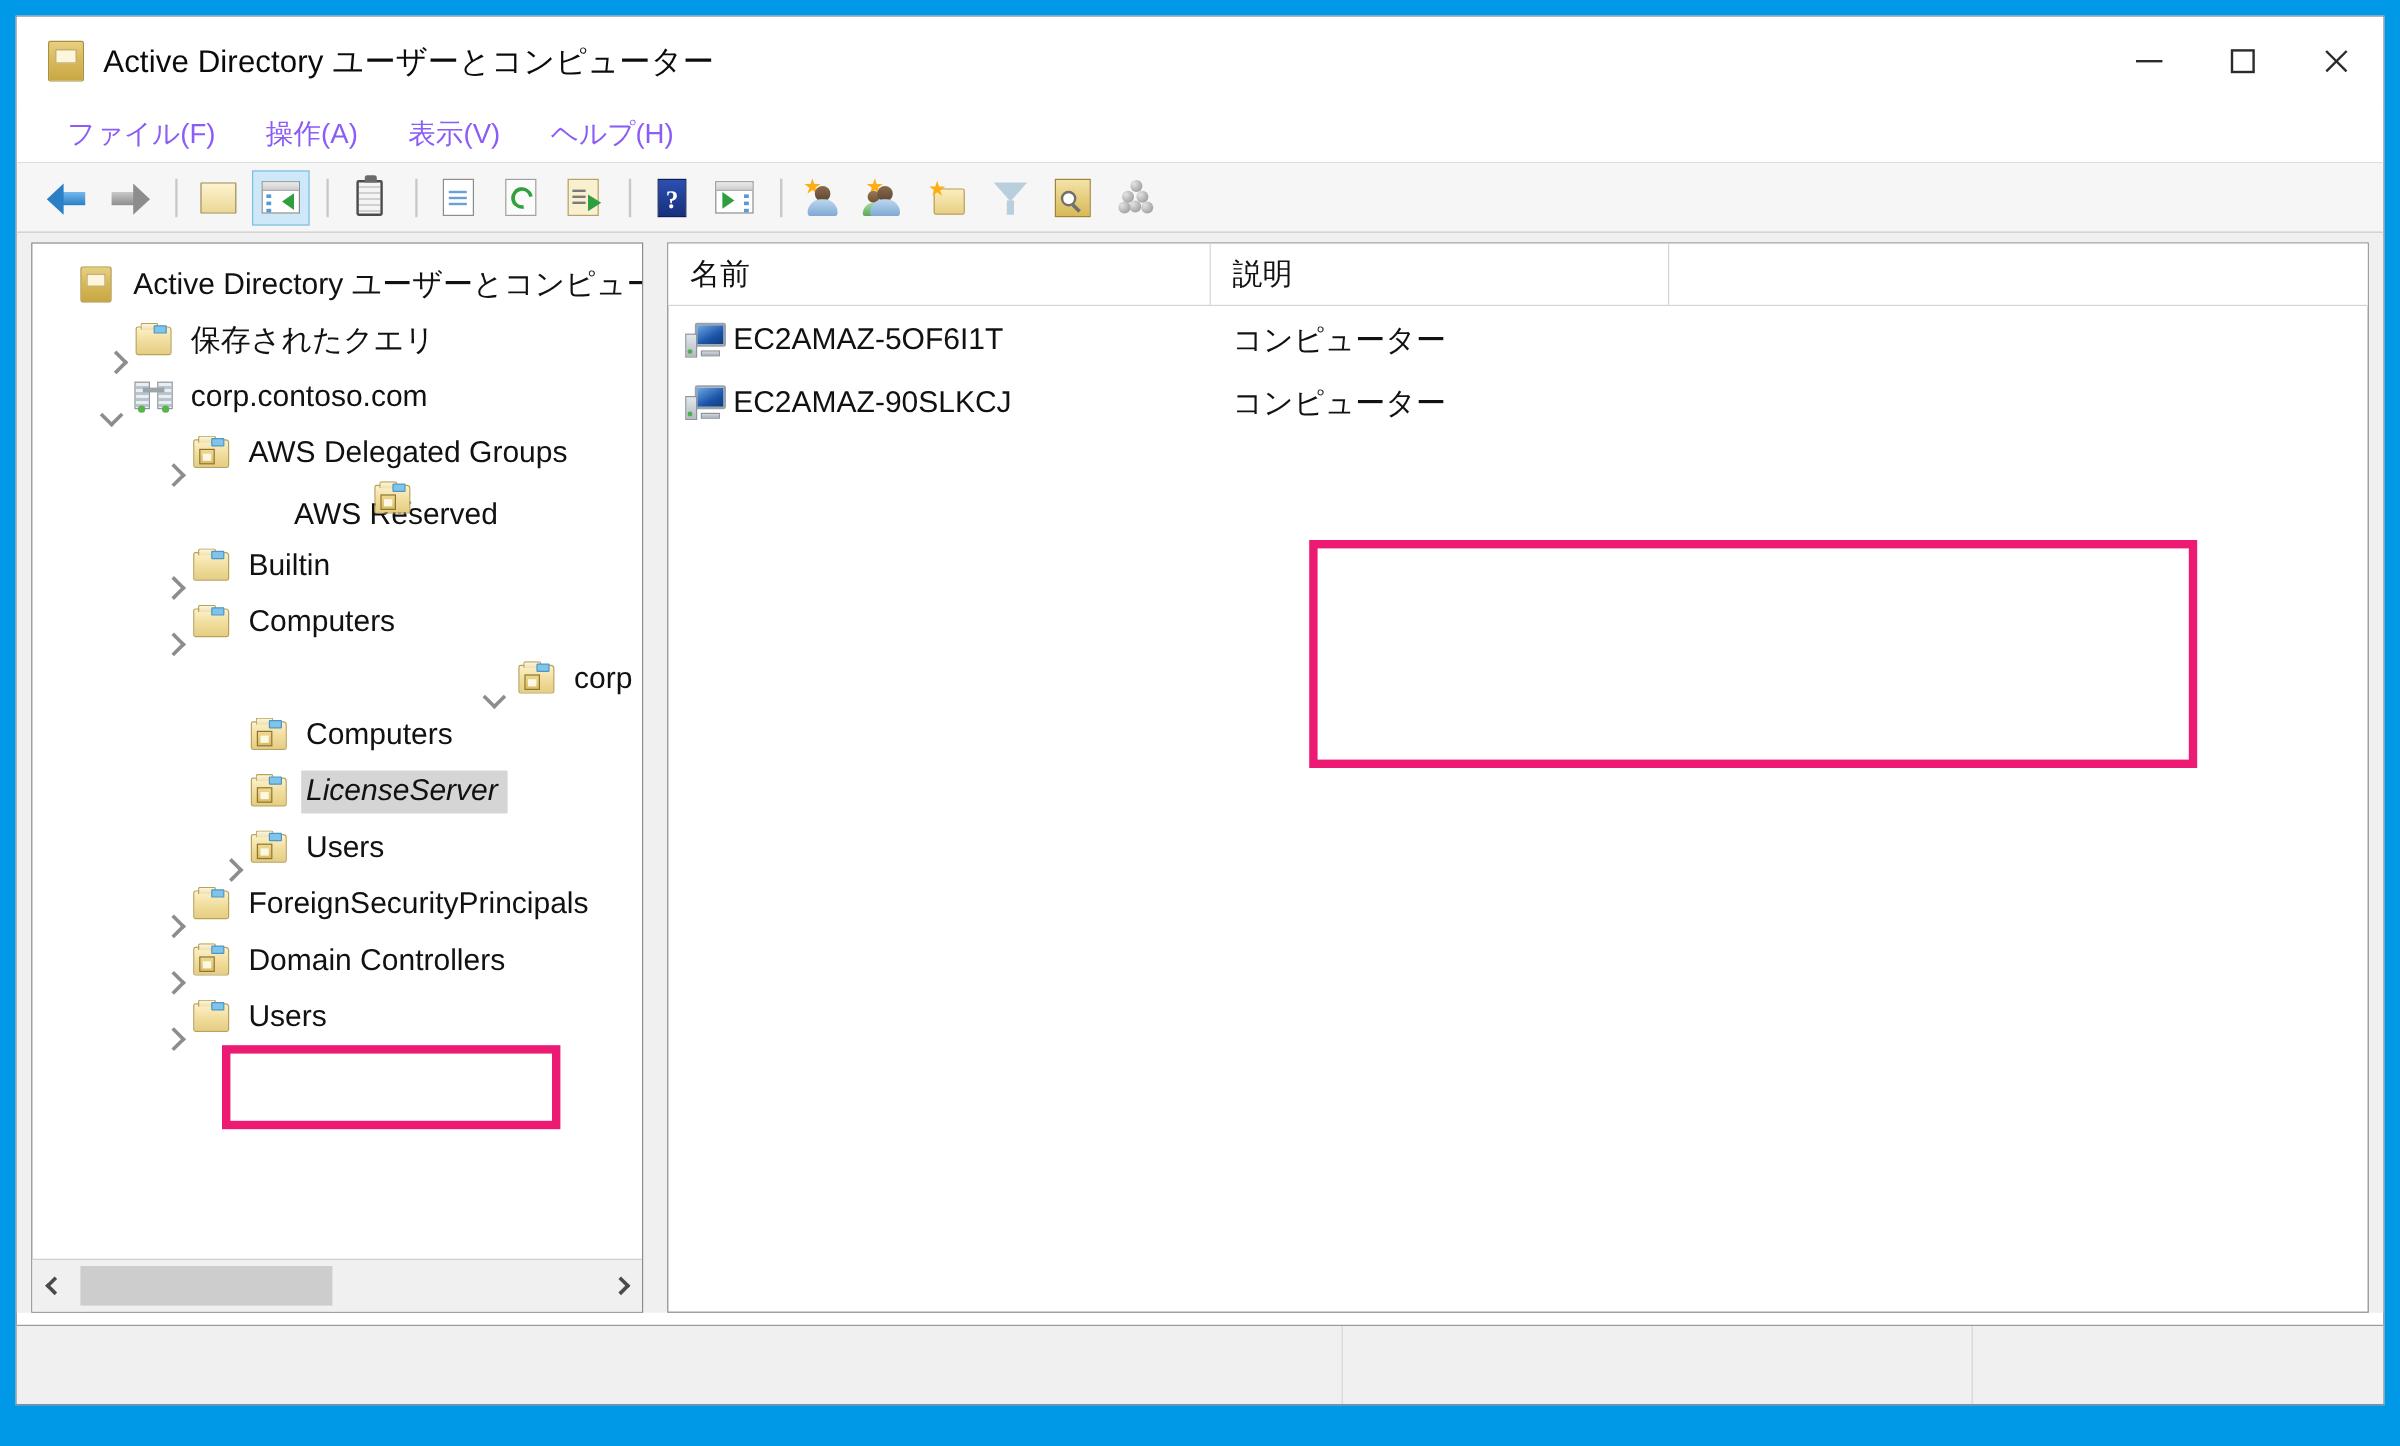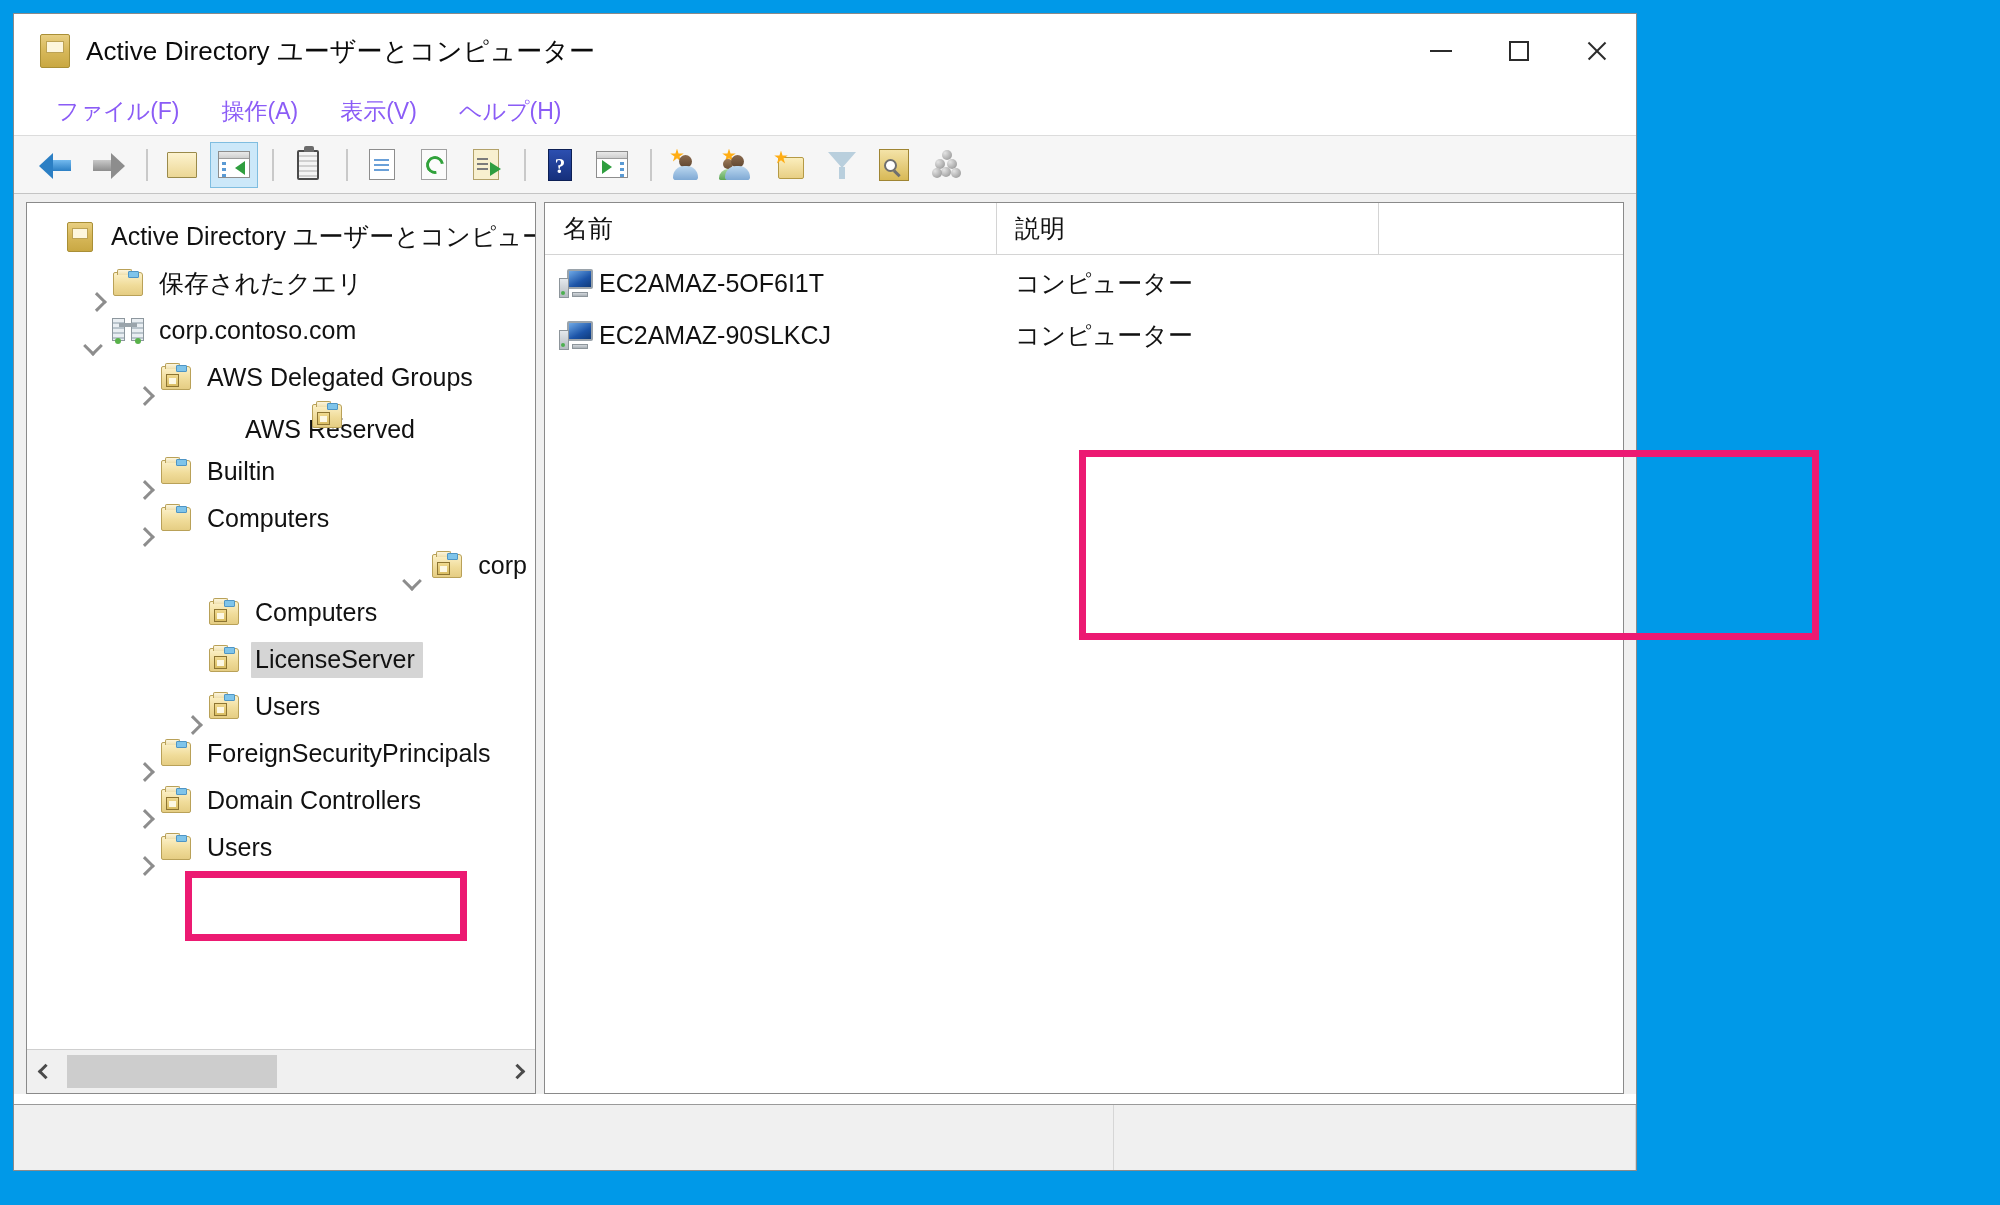--- a/index.html
+++ b/index.html
@@ -12,21 +12,21 @@
     -webkit-font-smoothing:antialiased;
   }
 
   
   #desktop { position:absolute; inset:0; background:#0099e8; }
 
   
   #window {
     position:absolute;
     left:13px; top:13px;
-    width:1624px; height:1158px;
+    width:1974px; height:1158px;
     background:#ffffff;
     border:1px solid #8a8a8a;
     display:flex; flex-direction:column;
   }
 
   
   #titlebar {
     height:74px; min-height:74px;
     background:#ffffff;
     display:flex; align-items:center;
@@ -303,21 +303,21 @@
   .hs-chev { width:11px; height:11px; border-right:3px solid #4a4a4a; border-bottom:3px solid #4a4a4a; }
   .hs-chev.left { transform:rotate(135deg); }
   .hs-chev.right { transform:rotate(-45deg); }
   #hs-thumb {
     position:absolute; left:40px; width:210px; top:5px; bottom:5px;
     background:#cdcdcd; cursor:default;
   }
 
   
   #listpanel {
-    flex:1; margin:8px 12px 0 8px;
+    flex:1; margin:8px 12px 0 20px;
     background:#ffffff; border:1px solid #8a8a8a;
     display:flex; flex-direction:column;
     position:relative; min-width:0;
   }
   #colhead {
     height:52px; min-height:52px; display:flex;
     background:#ffffff; border-bottom:1px solid #d4d4d4;
   }
   .colh {
     display:flex; align-items:center;
@@ -591,21 +591,21 @@
             </div>
             <div class="trow" style="padding-left: 150px;">
               <span class="chev"></span>
               <span class="ticon">
                 <i class="f-ou">
                   <i class="inner"></i>
                 </i>
               </span>
               <span class="tlabel-wrap"><span class="tlabel">Computers</span></span>
             </div>
-            <div class="trow selected" style="padding-left: 150px;">
+            <div class="trow selected" style="padding-left: 150px; font-style: italic;">
               <span class="chev"></span>
               <span class="ticon">
                 <i class="f-ou">
                   <i class="inner"></i>
                 </i>
               </span>
               <span class="tlabel-wrap"><span class="tlabel">LicenseServer</span></span>
             </div>
             <div class="trow" style="padding-left: 150px;">
               <span class="chev r"></span>

